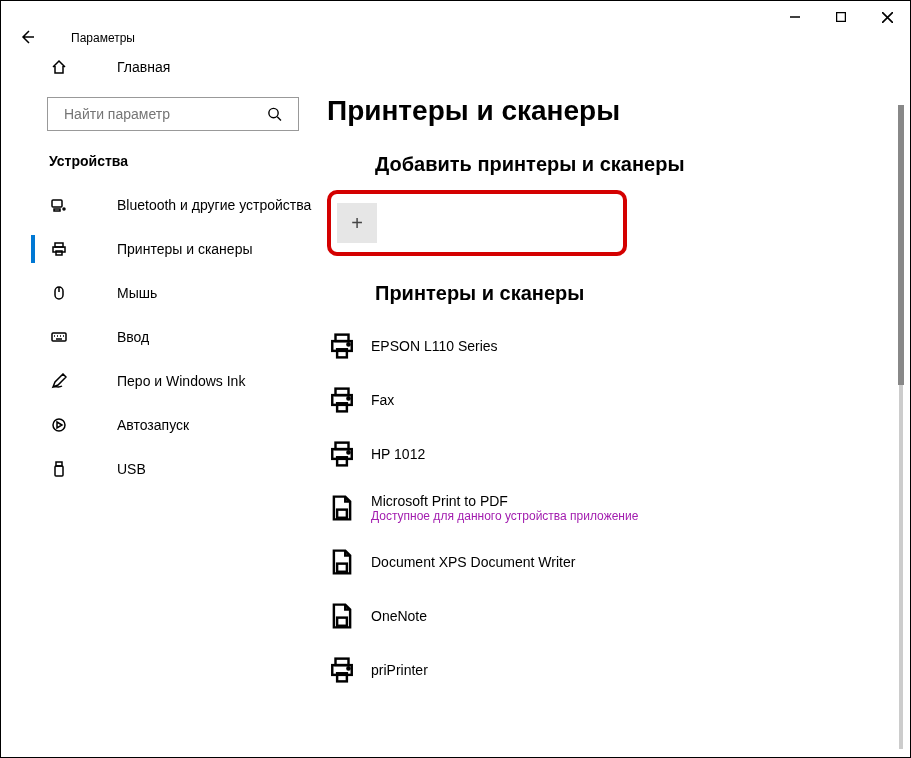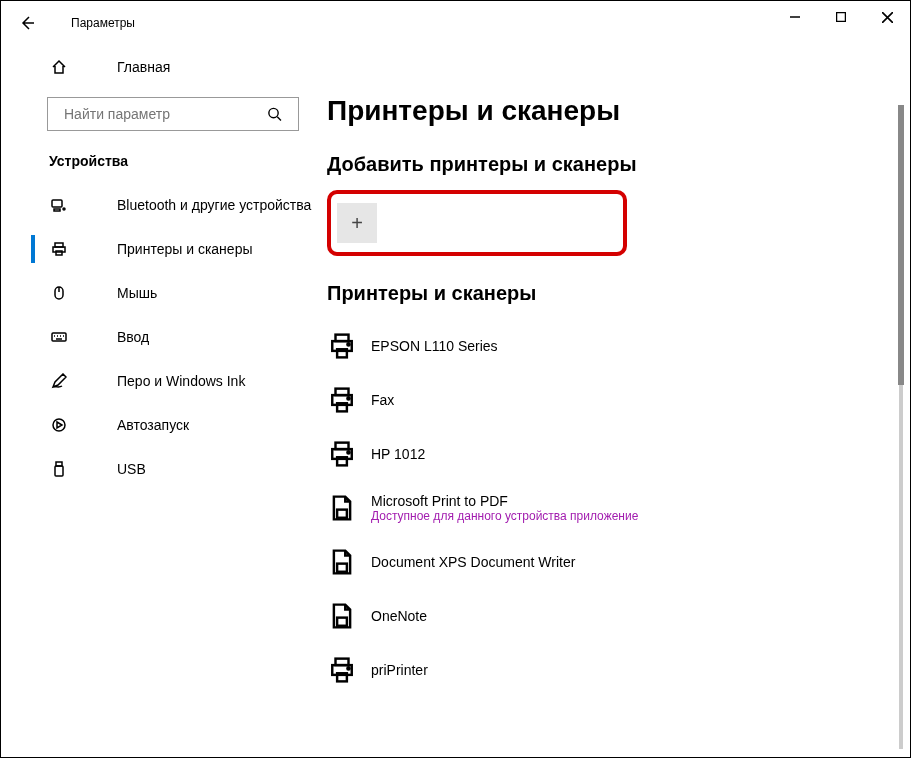--- a/index.html
+++ b/index.html
@@ -10,21 +10,21 @@
     height: 758px;
     overflow: hidden;
     position: relative;
     border: 1px solid #000;
   }
 
   
   .titlebar {
     height: 44px;
     display: flex;
-    align-items: center;
+    align-items: flex-end;
     padding-left: 18px;
   }
   .titlebar .back { width: 30px; display:flex; align-items:center; }
   .titlebar .apptitle { font-size: 12px; color: #000; margin-left: 22px; }
   .win-controls {
     position: absolute;
     top: 0; right: 0;
     display: flex;
   }
   .win-btn {
@@ -104,20 +104,21 @@
     font-size: 28px;
     font-weight: 600;
     margin-top: 50px;
     margin-bottom: 26px;
   }
   h2.section {
     font-size: 20px;
     font-weight: 600;
     margin-bottom: 14px;
     margin-top: 26px;
+    margin-left: 48px;
   }
 
   .add-button-wrap {
     border: 4px solid #d40000;
     border-radius: 10px;
     padding: 6px;
     display: inline-block;
     width: 300px;
   }
   .add-button {

